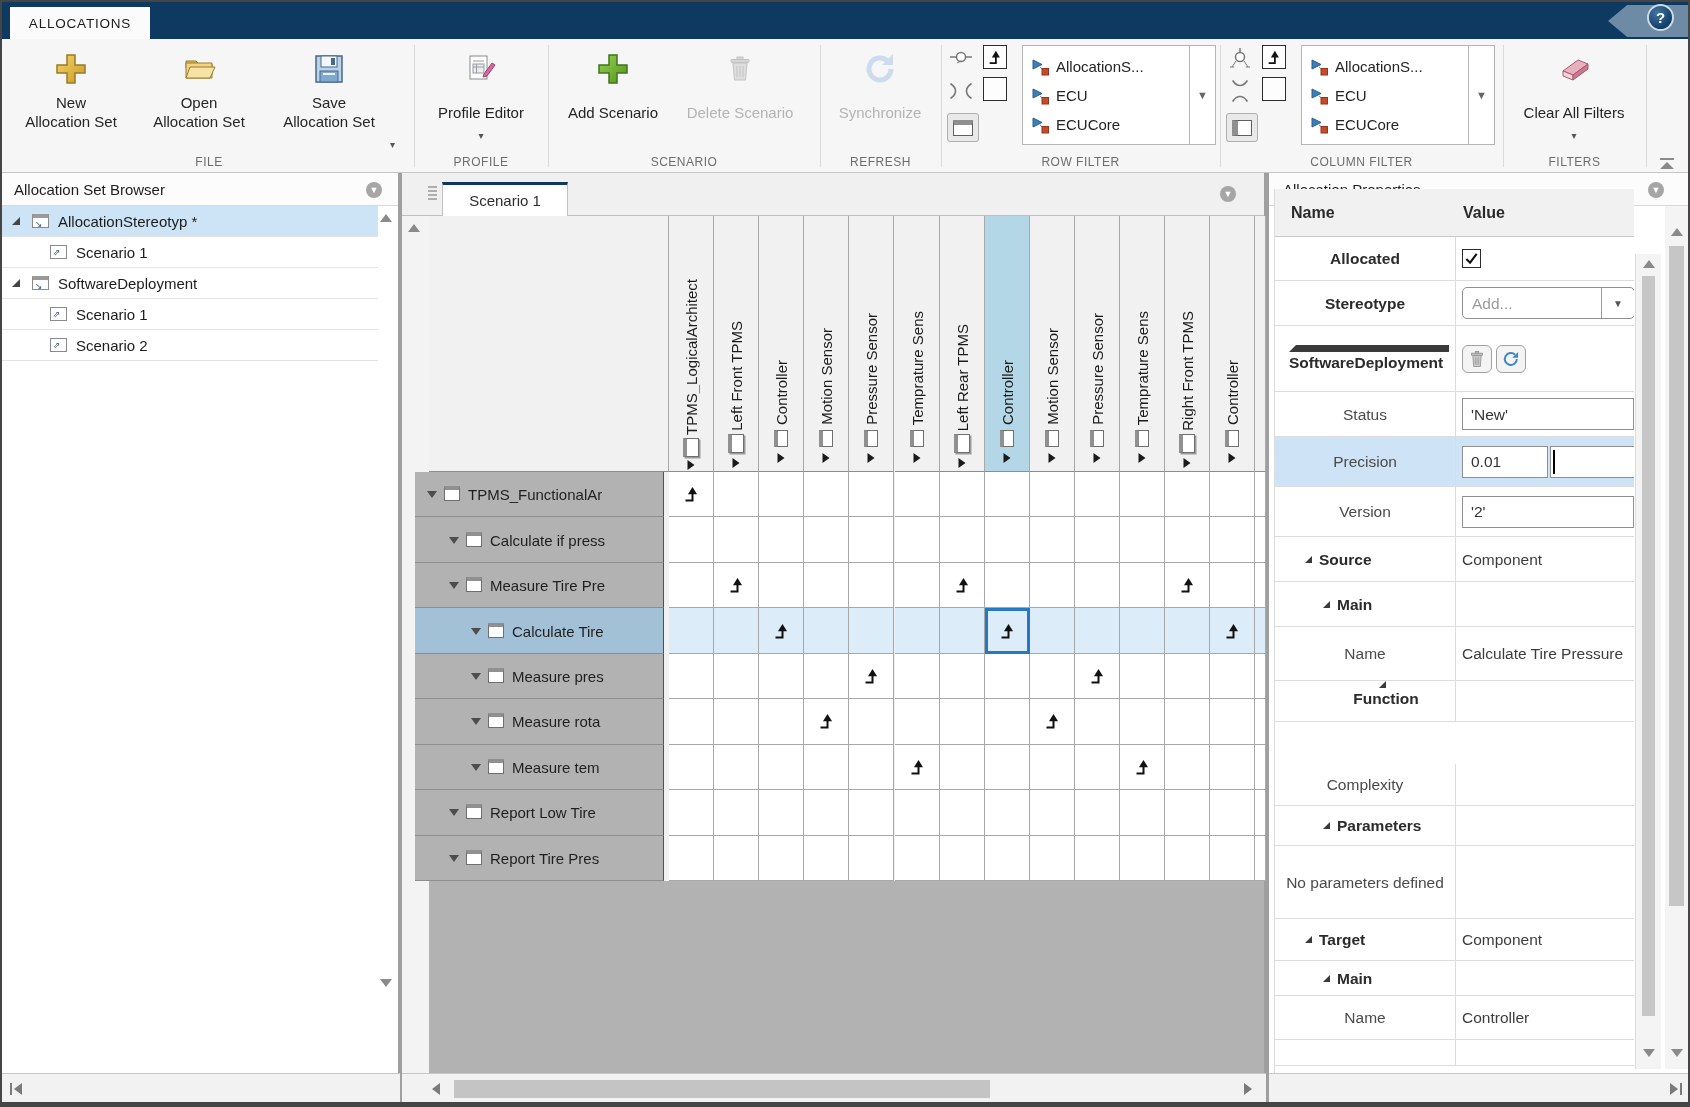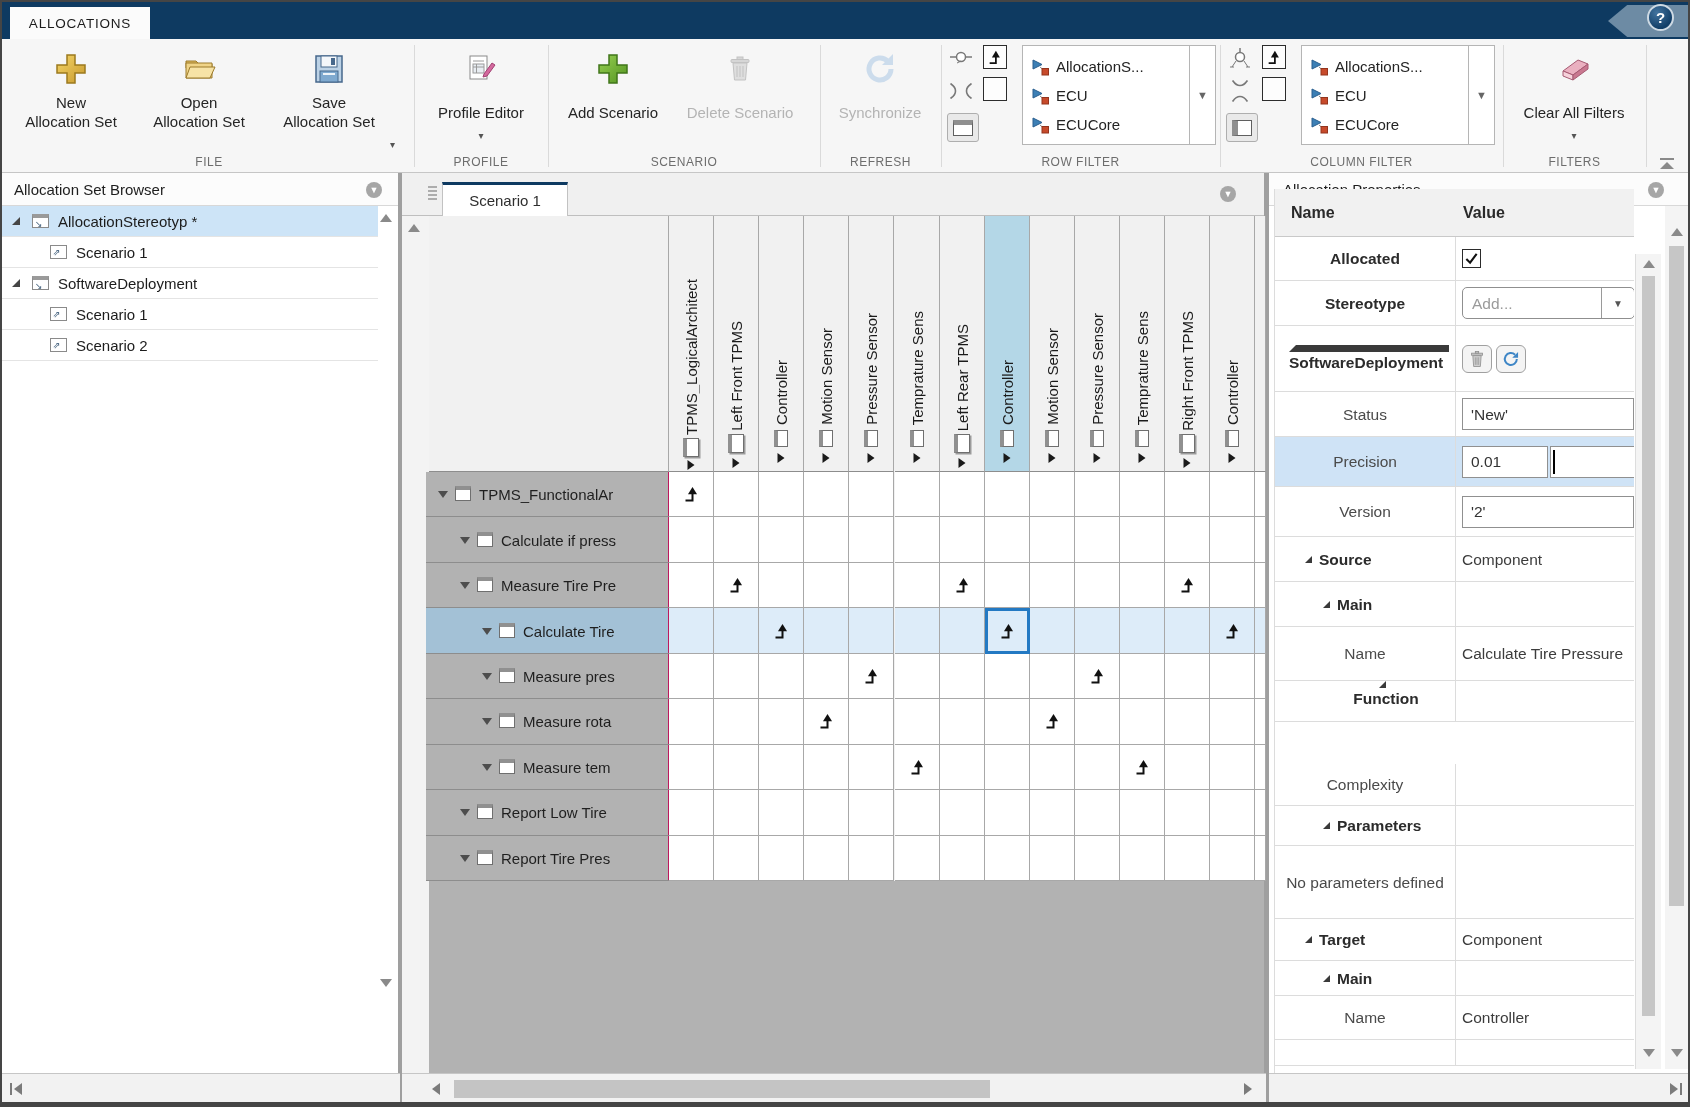--- a/index.html
+++ b/index.html
@@ -95,22 +95,22 @@
   .mx-col.lv1 .mx-collbl{ bottom:40px; }
   .mx-col.lv0 .mx-collbl{ bottom:36px; }
   .mx-colicon{ position:absolute; left:50%; transform:translateX(-50%); bottom:24px; width:14px; height:17px;
                background:#fff; border:1px solid #6f6f6f; border-left:4px solid #909090; }
   .mx-col.lv1 .mx-colicon{ bottom:18px; width:16px; height:19px; box-shadow:1.5px 1.5px 0 #9b9b9b; }
   .mx-col.lv0 .mx-colicon{ bottom:14px; width:16px; height:19px; box-shadow:1.5px 1.5px 0 #9b9b9b; }
   .mx-colcaret{ position:absolute; left:50%; transform:translateX(-50%); bottom:8px; width:0; height:0;
                 border-top:5px solid transparent; border-bottom:5px solid transparent; border-left:7px solid #1a1a1a; }
   .mx-col.lv1 .mx-colcaret{ bottom:3px; }
   .mx-col.lv0 .mx-colcaret{ bottom:1px; }
-  .mx-rowhead{ position:absolute; left:24px; width:249px; background:#b2b2b2; border-bottom:1px solid #8d8d8d;
-               border-right:7px solid #be185d; overflow:hidden; cursor:pointer; }
+  .mx-rowhead{ position:absolute; left:13px; width:249px; background:#b2b2b2; border-bottom:1px solid #8d8d8d;
+               border-right:1px solid #be185d; overflow:hidden; cursor:pointer; }
   .mx-rowhead.rowsel{ background:#a3c1d6; }
   .mx-rexp{ position:absolute; top:50%; margin-top:-3px; width:0; height:0; border-left:5px solid transparent;
             border-right:5px solid transparent; border-top:7px solid #4d4d4d; }
   .mx-ricon{ position:absolute; top:50%; margin-top:-8px; width:16px; height:15px; background:#fff;
              border:1px solid #6f6f6f; border-top:4px solid #909090; }
   .mx-rlbl{ position:absolute; top:50%; transform:translateY(-50%); font-size:15px; color:#1f1f1f; white-space:nowrap; }
   .mx-cell{ position:absolute; background:#fff; border-right:1px solid #a8a8a8; border-bottom:1px solid #a8a8a8;
             display:flex; align-items:center; justify-content:center; cursor:pointer; }
   .mx-cell.rowselcell{ background:#ddecf9; }
   .mx-cell.cellsel{ outline:3px solid #2379c3; outline-offset:-3px; }

